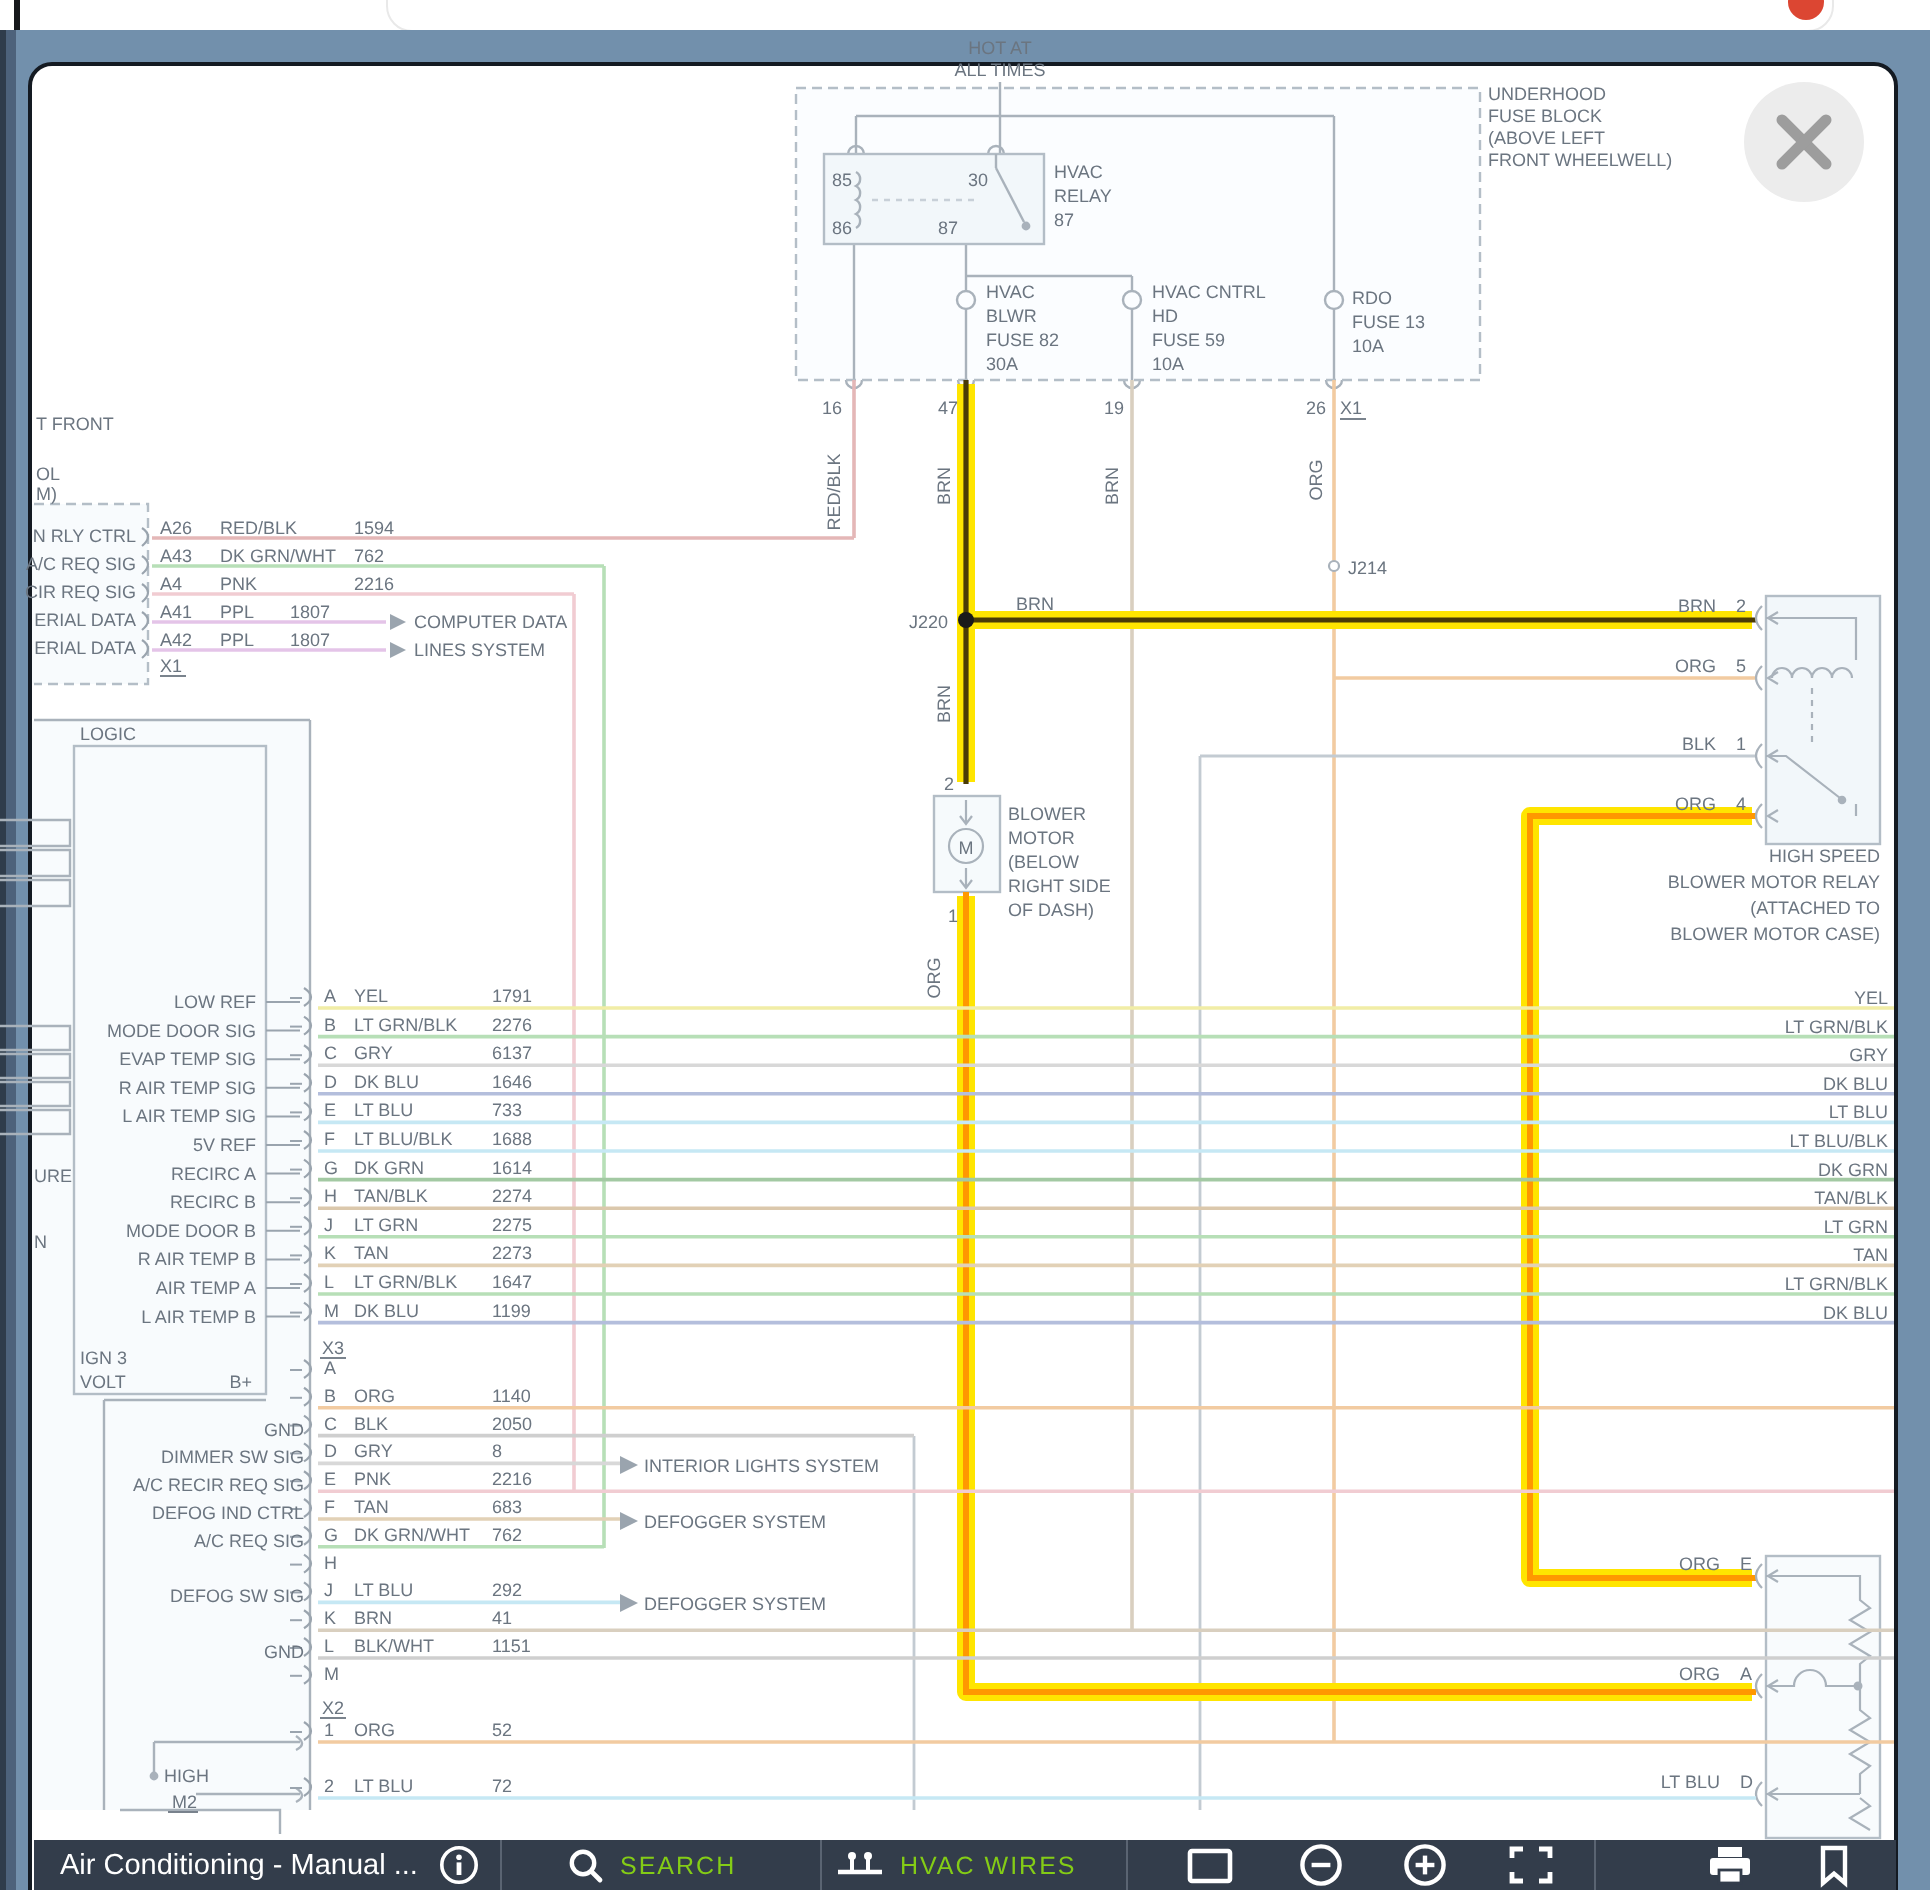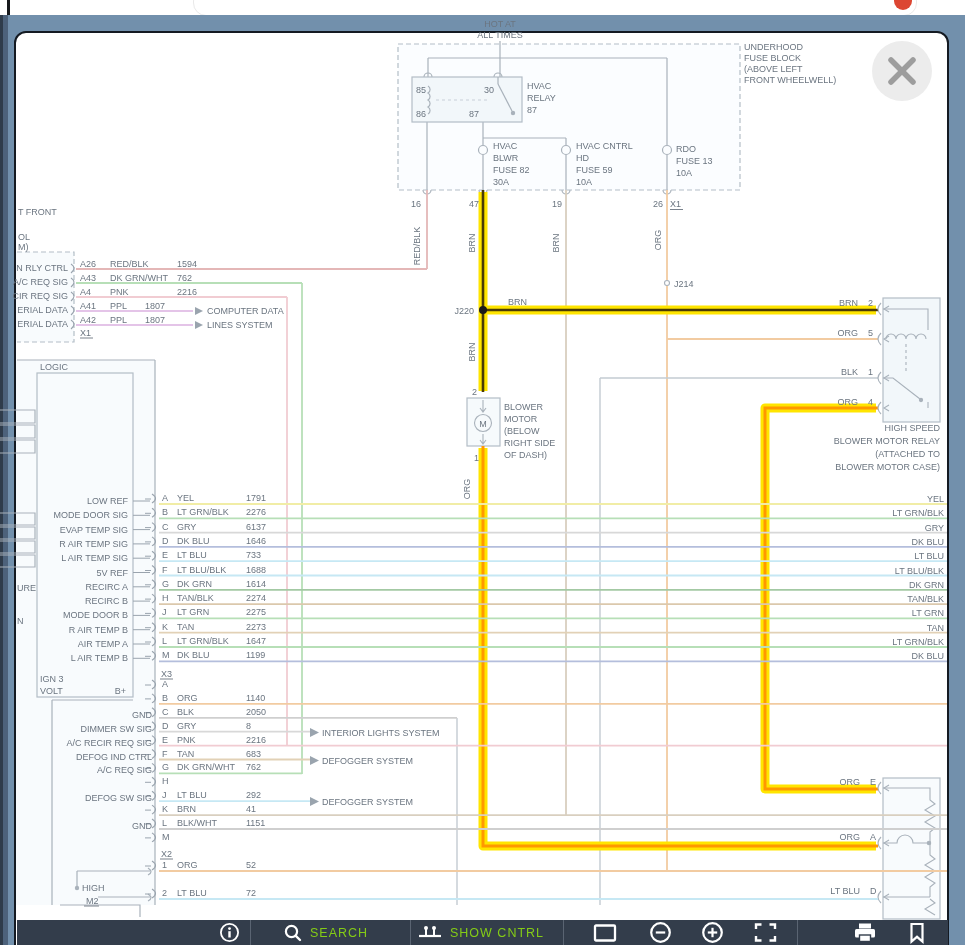--- a/index.html
+++ b/index.html
@@ -467,20 +467,23 @@
       <text x="68" y="327" class="dt" text-anchor="end">ERIAL DATA</text>
     </g>
 </svg>
 
 <div id="toolbar" class="abs">
   <div class="tbsep" style="left:233px"></div>
   <div class="tbsep" style="left:393px"></div>
   <div class="tbsep" style="left:546px"></div>
   <div class="tbsep" style="left:780px"></div>
 
+  <div class="tb-group" style="left:13px">
+    <span class="tb-title">Air Conditioning - Manual ...</span>
+  </div>
   <div class="tb-group" style="left:202px">
     <svg width="21" height="21" viewBox="0 0 21 21">
       <circle cx="10.5" cy="10.5" r="8.6" fill="none" stroke="#fff" stroke-width="1.8"></circle>
       <circle cx="10.5" cy="6.6" r="1.4" fill="#fff"></circle>
       <rect x="9.3" y="9.2" width="2.4" height="6.3" fill="#fff"></rect>
     </svg>
   </div>
   <div class="tb-group" style="left:267px">
     <svg width="18" height="18" viewBox="0 0 18 18">
       <circle cx="7.5" cy="7.5" r="5.6" fill="none" stroke="#fff" stroke-width="2.2"></circle>
@@ -489,21 +492,21 @@
     <span class="tb-label">SEARCH</span>
   </div>
   <div class="tb-group" style="left:401px">
     <svg width="24" height="18" viewBox="0 0 24 18">
       <line x1="1" y1="12" x2="23" y2="12" stroke="#fff" stroke-width="2.2"></line>
       <line x1="8" y1="12" x2="8" y2="5" stroke="#fff" stroke-width="2"></line>
       <line x1="16" y1="12" x2="16" y2="5" stroke="#fff" stroke-width="2"></line>
       <circle cx="8" cy="4" r="2" fill="#fff"></circle>
       <circle cx="16" cy="4" r="2" fill="#fff"></circle>
     </svg>
-    <span class="tb-label">SHOW CNTRL</span>
+    <span class="tb-label">HVAC WIRES</span>
   </div>
   <div class="tb-group iconbtn" style="left:576px">
     <svg width="24" height="20" viewBox="0 0 24 20">
       <rect x="2" y="2.5" width="20" height="15" fill="none" stroke="#fff" stroke-width="2.3" rx="1"></rect>
     </svg>
   </div>
   <div class="tb-group iconbtn" style="left:632px">
     <svg width="23" height="23" viewBox="0 0 23 23">
       <circle cx="11.5" cy="11.5" r="9.3" fill="none" stroke="#fff" stroke-width="2.2"></circle>
       <line x1="6.8" y1="11.5" x2="16.2" y2="11.5" stroke="#fff" stroke-width="2.2"></line>

